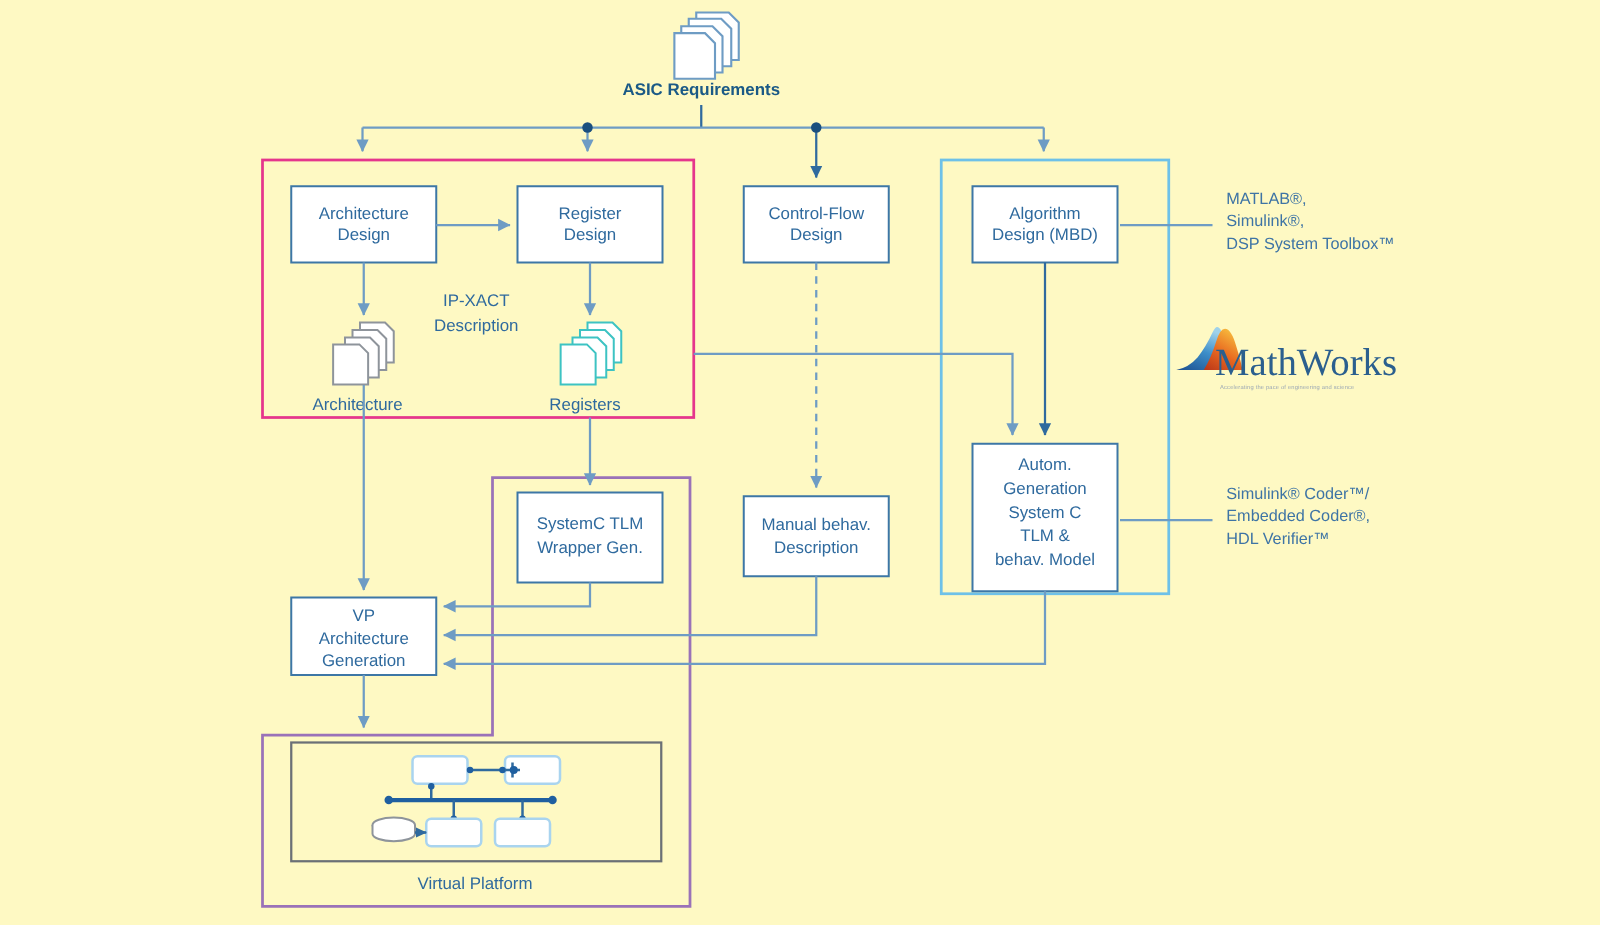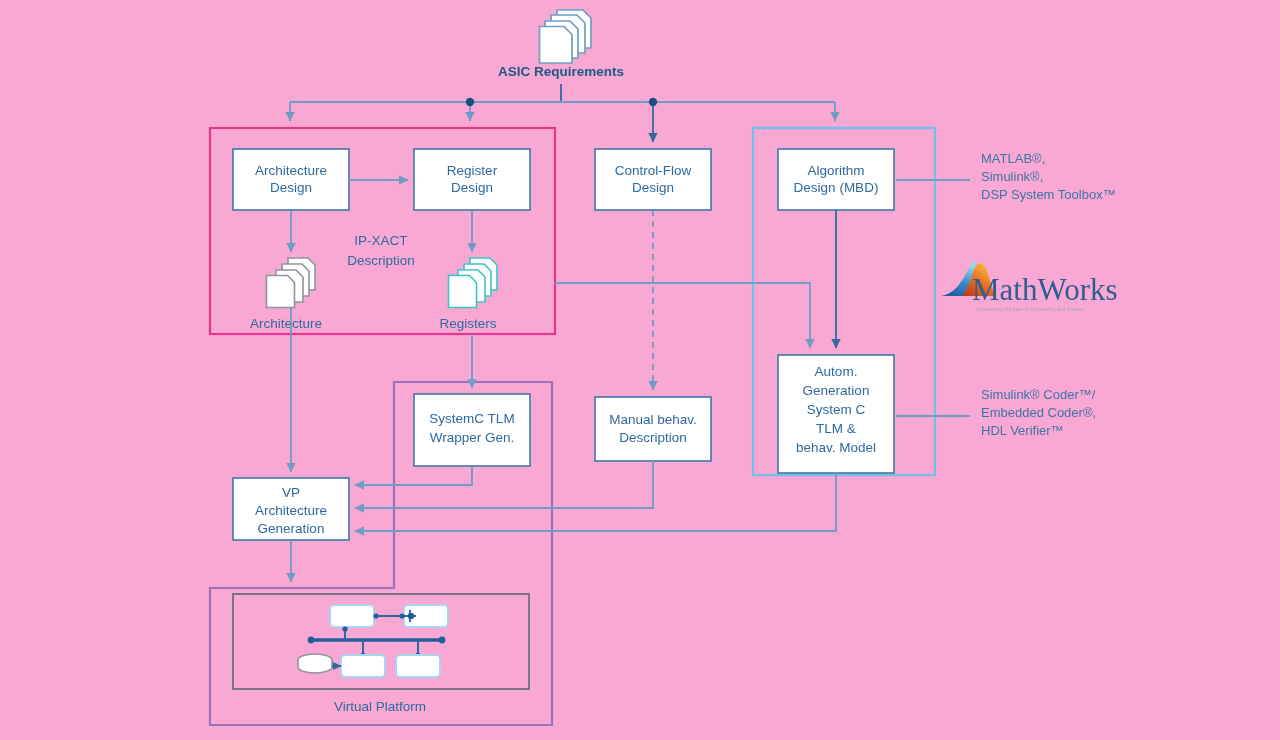--- a/index.html
+++ b/index.html
@@ -7,21 +7,21 @@
     margin: 0; padding: 0;
     width: 1280px; height: 740px;
     background: #ffffff;
     font-family: "Liberation Sans", sans-serif;
     overflow: hidden;
   }
   #diagram-root {
     position: relative;
     width: 1280px;
     height: 740px;
-    background: #f9a8d4;
+    background: #fef9c3;
   }
   svg#flow { display: block; width: 1280px; height: 740px; }
 
   .node-label, .stack-label, .annot, .free-label, .vp-label {
     fill: #2f6a9e;
     font-family: "Liberation Sans", sans-serif;
   }
   .node-label { font-size: 13.5px; }
   .stack-label { font-size: 13.5px; }
   .vp-label { font-size: 13.5px; }

